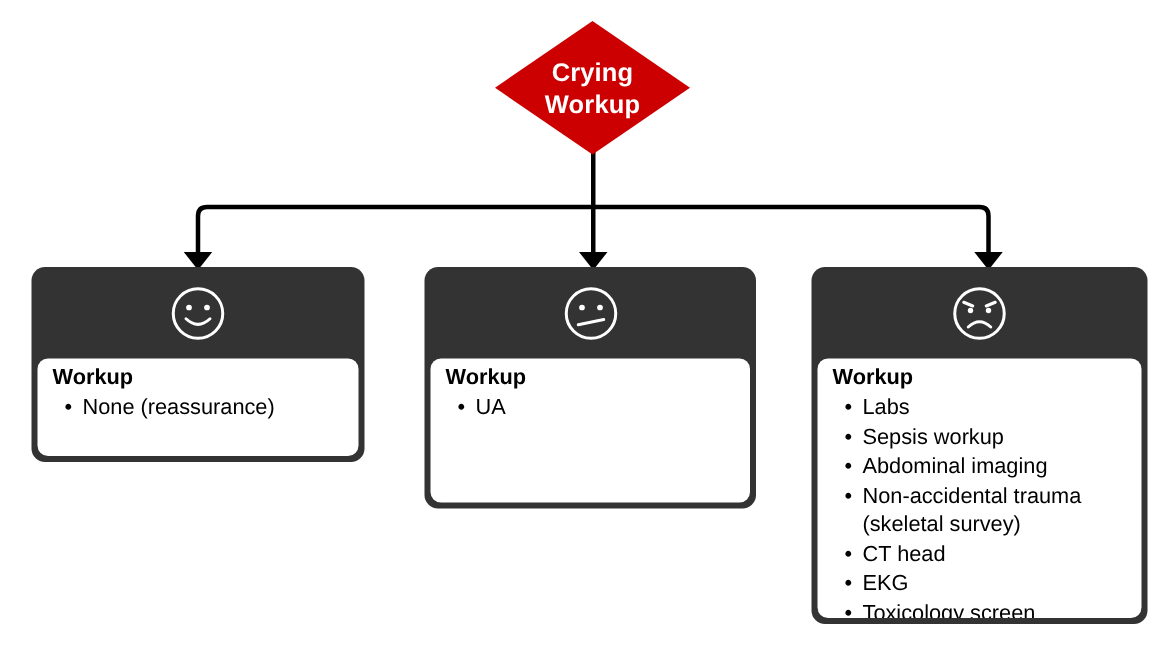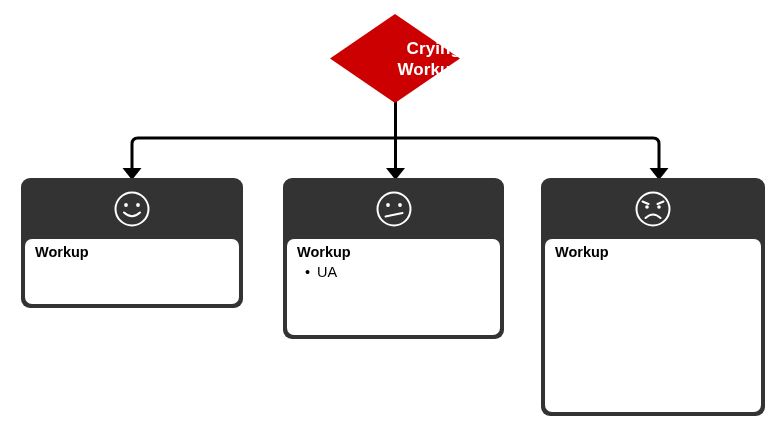--- a/index.html
+++ b/index.html
@@ -42,21 +42,21 @@
     left: 0; top: 0;
   }
   .diamond-label {
     position: absolute;
     left: 0;
     top: 0;
     width: 132px;
     height: 91px;
     display: flex;
     flex-direction: column;
-    align-items: flex-end;
+    align-items: center;
     justify-content: center;
     color: #ffffff;
     font-weight: bold;
     font-size: 17px;
     line-height: 21px;
     text-align: center;
     letter-spacing: 0.1px;
   }
 
   
@@ -152,20 +152,23 @@
     <div class="card-icon">
       <svg width="42" height="42" viewBox="0 0 42 42" aria-hidden="true">
         <circle cx="21" cy="21" r="16.5" fill="none" stroke="#ffffff" stroke-width="2"></circle>
         <circle cx="15" cy="17" r="1.9" fill="#ffffff"></circle>
         <circle cx="27" cy="17" r="1.9" fill="#ffffff"></circle>
         <path d="M 13 24.5 Q 21 32 29 24.5" fill="none" stroke="#ffffff" stroke-width="2" stroke-linecap="round"></path>
       </svg>
     </div>
     <div class="panel">
       <div class="panel-title">Workup</div>
+      <ul class="panel-list">
+        <li>None (reassurance)</li>
+      </ul>
     </div>
   </div>
 
   <div class="card" id="card-2">
     <div class="card-icon">
       <svg width="42" height="42" viewBox="0 0 42 42" aria-hidden="true">
         <circle cx="21" cy="21" r="16.5" fill="none" stroke="#ffffff" stroke-width="2"></circle>
         <circle cx="15" cy="17" r="1.9" fill="#ffffff"></circle>
         <circle cx="27" cy="17" r="1.9" fill="#ffffff"></circle>
         <path d="M 12.5 28.5 L 29.5 25" fill="none" stroke="#ffffff" stroke-width="2" stroke-linecap="round"></path>
@@ -185,16 +188,26 @@
         <circle cx="21" cy="21" r="16.5" fill="none" stroke="#ffffff" stroke-width="2"></circle>
         <path d="M 10.5 13.5 L 16.5 16" fill="none" stroke="#ffffff" stroke-width="2" stroke-linecap="round"></path>
         <path d="M 31.5 13.5 L 25.5 16" fill="none" stroke="#ffffff" stroke-width="2" stroke-linecap="round"></path>
         <circle cx="15" cy="19" r="1.8" fill="#ffffff"></circle>
         <circle cx="27" cy="19" r="1.8" fill="#ffffff"></circle>
         <path d="M 13.5 30 Q 21 23 28.5 30" fill="none" stroke="#ffffff" stroke-width="2" stroke-linecap="round"></path>
       </svg>
     </div>
     <div class="panel">
       <div class="panel-title">Workup</div>
+      <ul class="panel-list">
+        <li>Labs</li>
+        <li>Sepsis workup</li>
+        <li>Abdominal imaging</li>
+        <li>Non-accidental trauma
+(skeletal survey)</li>
+        <li>CT head</li>
+        <li>EKG</li>
+        <li>Toxicology screen</li>
+      </ul>
     </div>
   </div>
 
 </div>
 
 </body></html>

